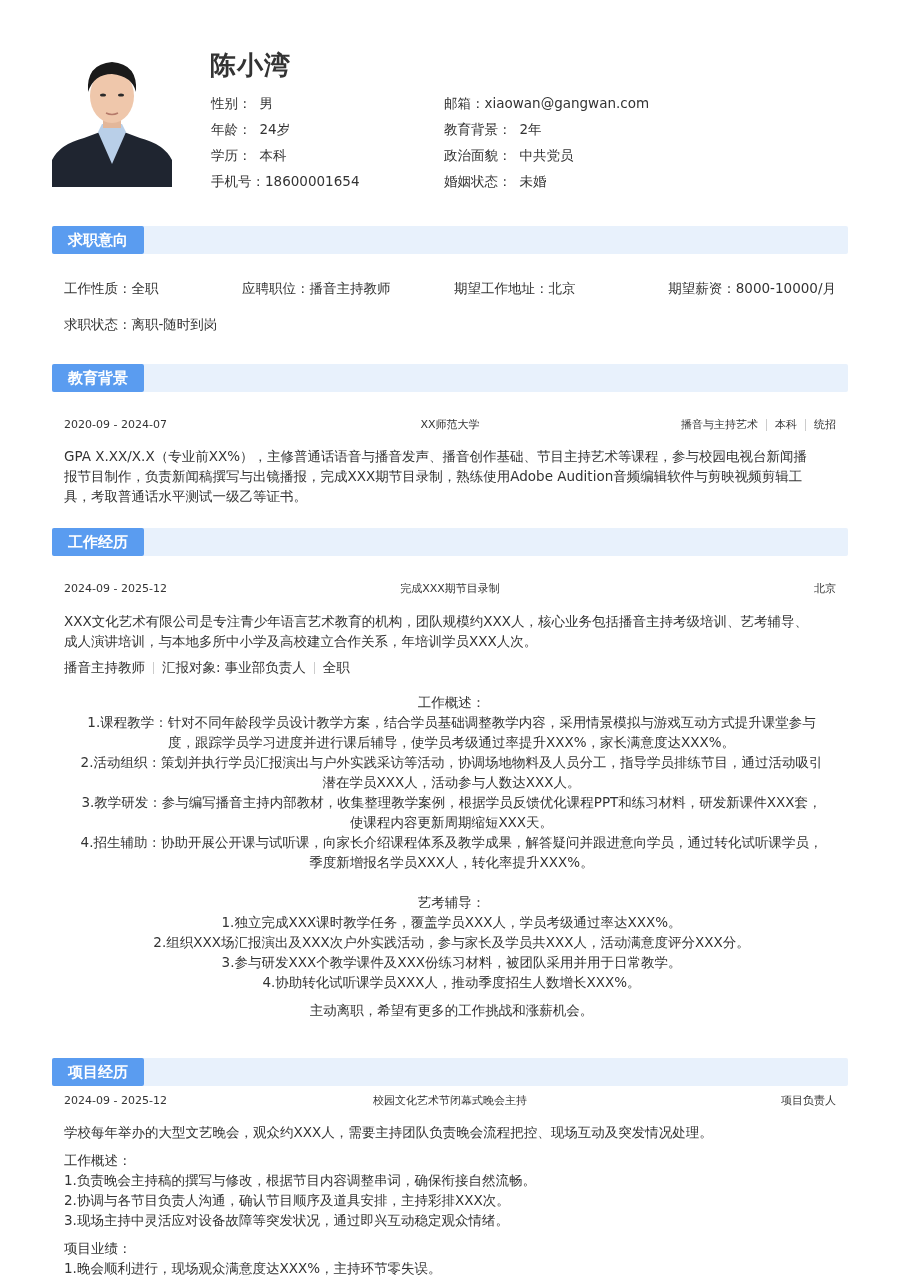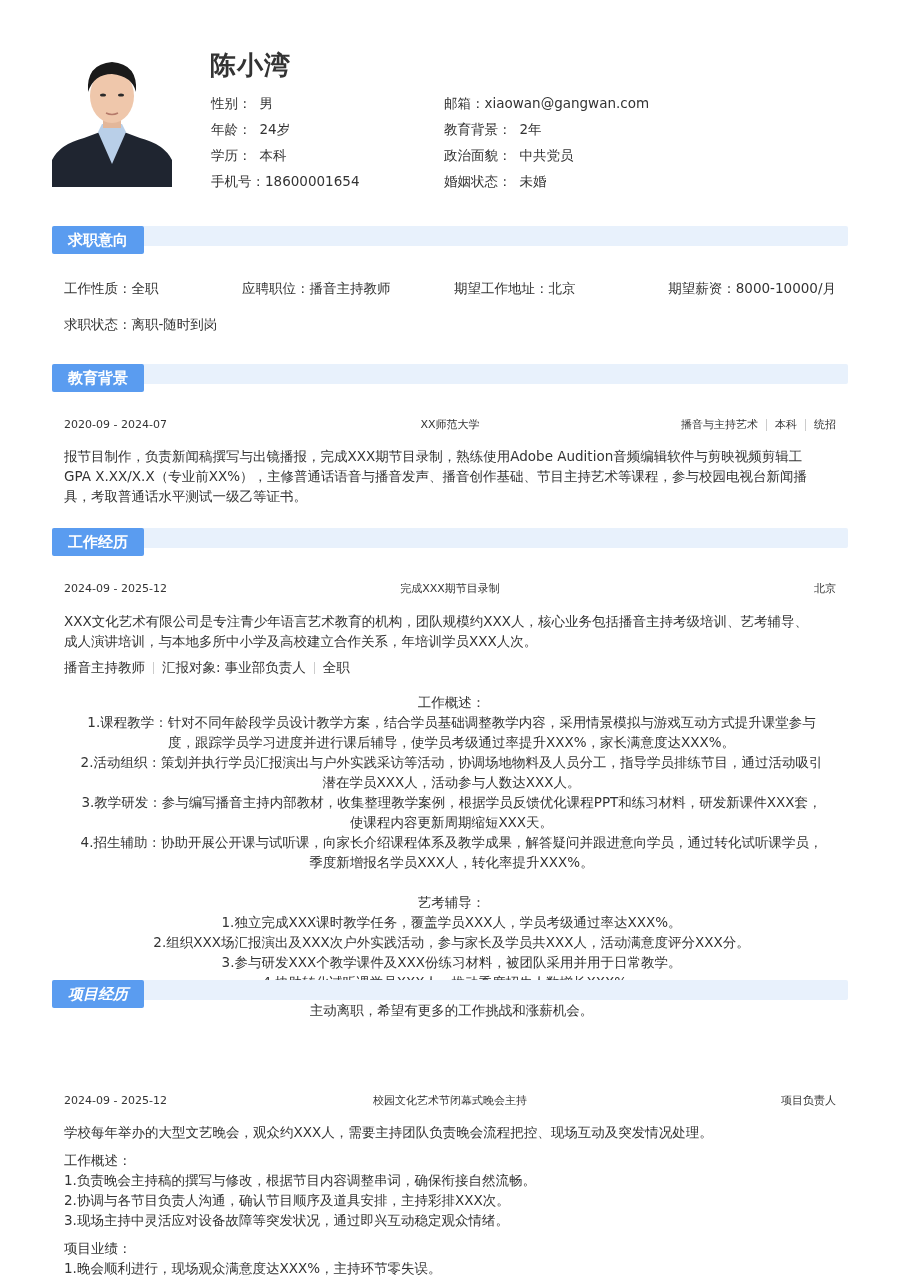--- a/index.html
+++ b/index.html
@@ -25,21 +25,21 @@
     .info-col { position: absolute; top: 90px; }
     .info-col.left { left: 211px; }
     .info-col.right { left: 444px; }
     .info-row { height: 26px; line-height: 26px; font-size: 13.5px; white-space: nowrap; }
     .info-row .lbl { color: #333; }
     .info-row .val { color: #333; margin-left: 8px; }
     .info-row .val.tight { margin-left: 0; }
 
     
     .sec-head {
-      position: absolute; left: 52px; width: 796px; height: 20px;
+      position: absolute; left: 52px; width: 796px; height: 28px;
       background: #e8f1fc; border-radius: 2px;
     }
     .sec-head .tag {
       display: inline-block; height: 28px; line-height: 28px; padding: 0 16px;
       background: #5a9cf0; color: #ffffff; font-weight: bold; font-size: 15px;
       border-radius: 2px;
     }
 
     .abs { position: absolute; white-space: nowrap; font-size: 13.5px; line-height: 20px; }
     .row3 { position: absolute; left: 64px; width: 772px; height: 20px; line-height: 20px; font-size: 11px; }
@@ -97,22 +97,22 @@
 
 <div class="sec-head" style="top:364px;">
   <span class="tag">教育背景</span>
 </div>
 <div class="row3" style="top:415px;">
   <span class="l">2020-09 - 2024-07</span>
   <span class="c">XX师范大学</span>
   <span class="r"><span>播音与主持艺术</span><span class="sep"></span><span>本科</span><span class="sep"></span><span>统招</span></span>
 </div>
 <div class="para" style="top:446px;">
+  <p>GPA X.XX/X.X（专业前XX%），主修普通话语音与播音发声、播音创作基础、节目主持艺术等课程，参与校园电视台新闻播</p>
   <p>报节目制作，负责新闻稿撰写与出镜播报，完成XXX期节目录制，熟练使用Adobe Audition音频编辑软件与剪映视频剪辑工</p>
-  <p>GPA X.XX/X.X（专业前XX%），主修普通话语音与播音发声、播音创作基础、节目主持艺术等课程，参与校园电视台新闻播</p>
   <p>具，考取普通话水平测试一级乙等证书。</p>
 </div>
 
 <div class="sec-head" style="top:528px;">
   <span class="tag">工作经历</span>
 </div>
 <div class="row3" style="top:579px;">
   <span class="l">2024-09 - 2025-12</span>
   <span class="c">完成XXX期节目录制</span>
   <span class="r">北京</span>
@@ -137,21 +137,21 @@
   <div class="bigGap"></div>
   <p>艺考辅导：</p>
   <p>1.独立完成XXX课时教学任务，覆盖学员XXX人，学员考级通过率达XXX%。</p>
   <p>2.组织XXX场汇报演出及XXX次户外实践活动，参与家长及学员共XXX人，活动满意度评分XXX分。</p>
   <p>3.参与研发XXX个教学课件及XXX份练习材料，被团队采用并用于日常教学。</p>
   <p>4.协助转化试听课学员XXX人，推动季度招生人数增长XXX%。</p>
   <div class="gap"></div>
   <p>主动离职，希望有更多的工作挑战和涨薪机会。</p>
 </div>
 
-<div class="sec-head" style="top:980px;font-style:italic;">
+<div class="sec-head" style="top:1058px;">
   <span class="tag">项目经历</span>
 </div>
 <div class="row3" style="top:1091px;">
   <span class="l">2024-09 - 2025-12</span>
   <span class="c">校园文化艺术节闭幕式晚会主持</span>
   <span class="r">项目负责人</span>
 </div>
 <div class="para" style="top:1122px;">
   <p>学校每年举办的大型文艺晚会，观众约XXX人，需要主持团队负责晚会流程把控、现场互动及突发情况处理。</p>
   <div class="gap"></div>

